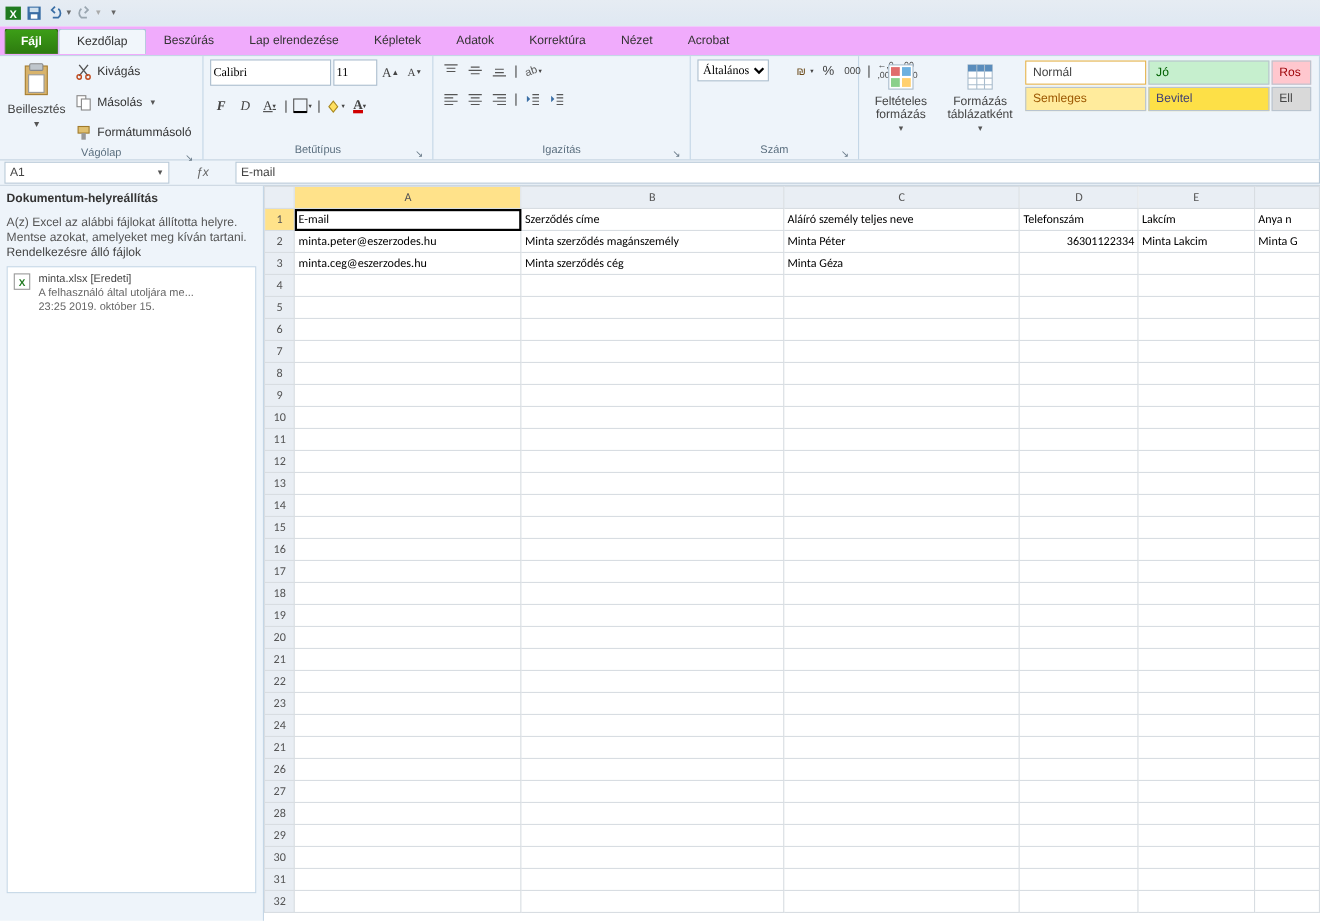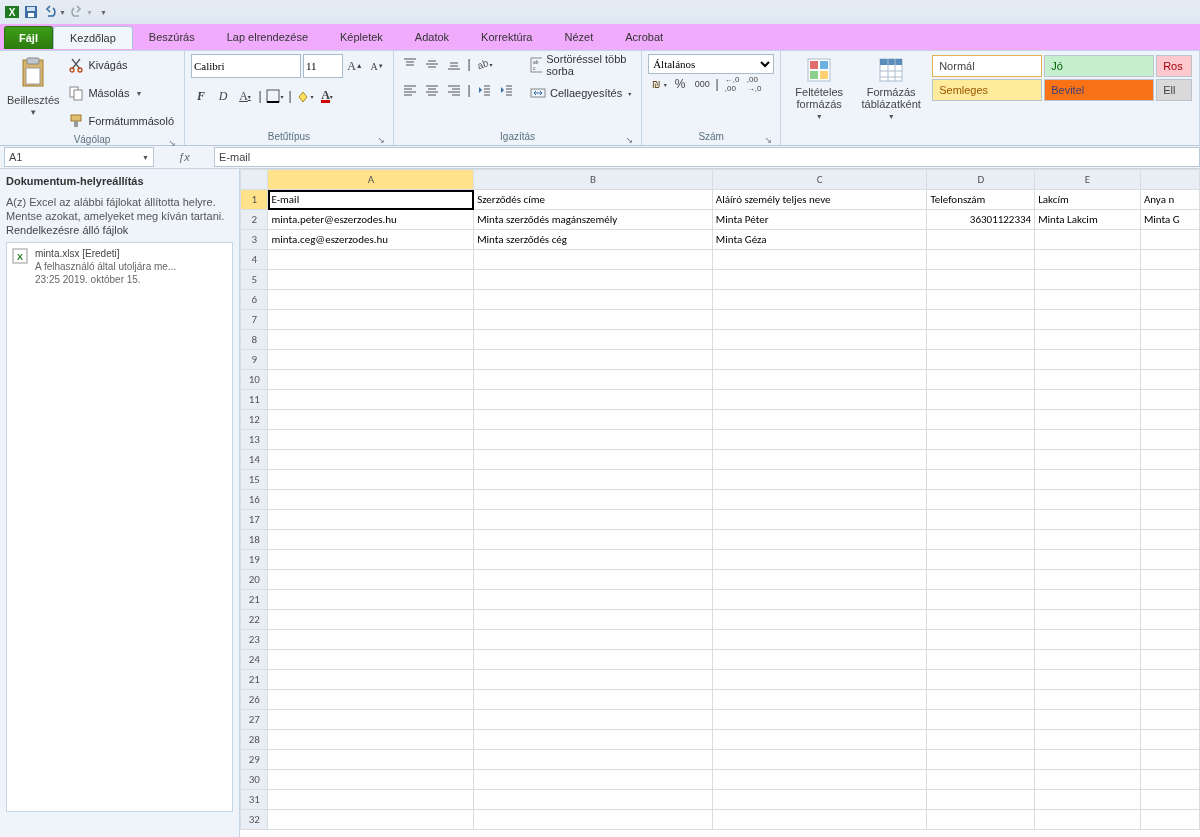--- a/index.html
+++ b/index.html
@@ -27,21 +27,21 @@
 .font-row{display:flex;gap:2px;align-items:center;margin-bottom:4px}
 .btn-row{display:flex;gap:2px}
 .sq{width:20px;height:20px;display:flex;align-items:center;justify-content:center;font-size:12px;color:#444}
 .sq.sep{width:6px}
 .align-grid{display:flex;gap:2px}
 .styles-group{display:flex}
 .style-chip{width:96px;height:20px;border:1px solid #b9c4cf;margin:1px;display:flex;align-items:center;padding:0 6px;font-size:11px}
 .style-normal{border:1px solid #e4b24b;background:#fff}
 .style-good{background:#c6efce;color:#006100}
 .style-neutral{background:#ffeb9c;color:#9c5700}
-.style-input{background:#f97316;color:#3f3f76}
+.style-input{background:#fde047;color:#3f3f76}
 .style-bad{background:#ffc7ce;color:#9c0006}
 
 .fx-bar{height:22px;border-bottom:1px solid #c8d4de;display:flex;align-items:center;background:#eef4fa}
 .name-box{width:140px;border:1px solid #b7c8d7;background:#fff;height:18px;margin-left:4px;display:flex;align-items:center;padding:0 4px;justify-content:space-between}
 .fx-lbl{width:60px;text-align:center;font-style:italic;color:#666}
 .formula-input{flex:1;height:18px;border:1px solid #b7c8d7;background:#fff;padding:0 4px;line-height:18px}
 
 .workspace{display:flex;height:670px}
 
 .recovery{width:240px;background:#eef4fa;border-right:1px solid #c4d6e6;padding:6px;box-sizing:border-box}
@@ -268,47 +268,29 @@
                 <svg width="14" height="14">
                   <path d="M2 4l3 3-3 3z" fill="#3a6ea5"></path>
                   <line x1="7" y1="3" x2="13" y2="3" stroke="#555"></line>
                   <line x1="7" y1="6" x2="13" y2="6" stroke="#555"></line>
                   <line x1="7" y1="9" x2="13" y2="9" stroke="#555"></line>
                   <line x1="7" y1="12" x2="13" y2="12" stroke="#555"></line>
                 </svg>
               </span>
           </div>
         </div>
-        <div style="display:flex;flex-direction:column;gap:6px;margin-left:6px">
-          <div class="small-btn">
-            <svg width="16" height="16">
-                <rect x="1" y="1" width="14" height="14" fill="none" stroke="#888"></rect>
-                <text x="3" y="7" font-size="5" fill="#555">ab</text>
-                <text x="3" y="13" font-size="5" fill="#555">c</text>
-              </svg>
-            <span class="lbl">Sortöréssel több sorba</span>
-          </div>
-          <div class="small-btn">
-            <svg width="16" height="16">
-                <rect x="1" y="4" width="14" height="8" fill="none" stroke="#888"></rect>
-                <path d="M4 8h8M10 6l2 2-2 2M6 6l-2 2 2 2" fill="none" stroke="#3a6ea5"></path>
-              </svg>
-            <span class="lbl">Cellaegyesítés</span>
-              <span style="font-size:6px;margin-left:2px">▾</span>
-          </div>
-        </div>
       </div>
       <div class="ribbon-group-label">
         <span>Igazítás</span>
         <span class="dialog-launcher">↘</span>
       </div>
     </div>
 
     <div class="ribbon-group" style="width:140px">
-      <div class="ribbon-group-body" style="flex-direction:column;gap:0">
+      <div class="ribbon-group-body" style="flex-direction:row;gap:22px">
         <select class="combo" style="width:126px">
           <option>Általános</option>
         </select>
         <div class="btn-row">
           <span class="sq">
               <svg width="14" height="14">
                 <text x="2" y="11" font-size="10" fill="#6b4a1a">₪</text>
               </svg>
               <span style="font-size:6px">▾</span>
             </span>

